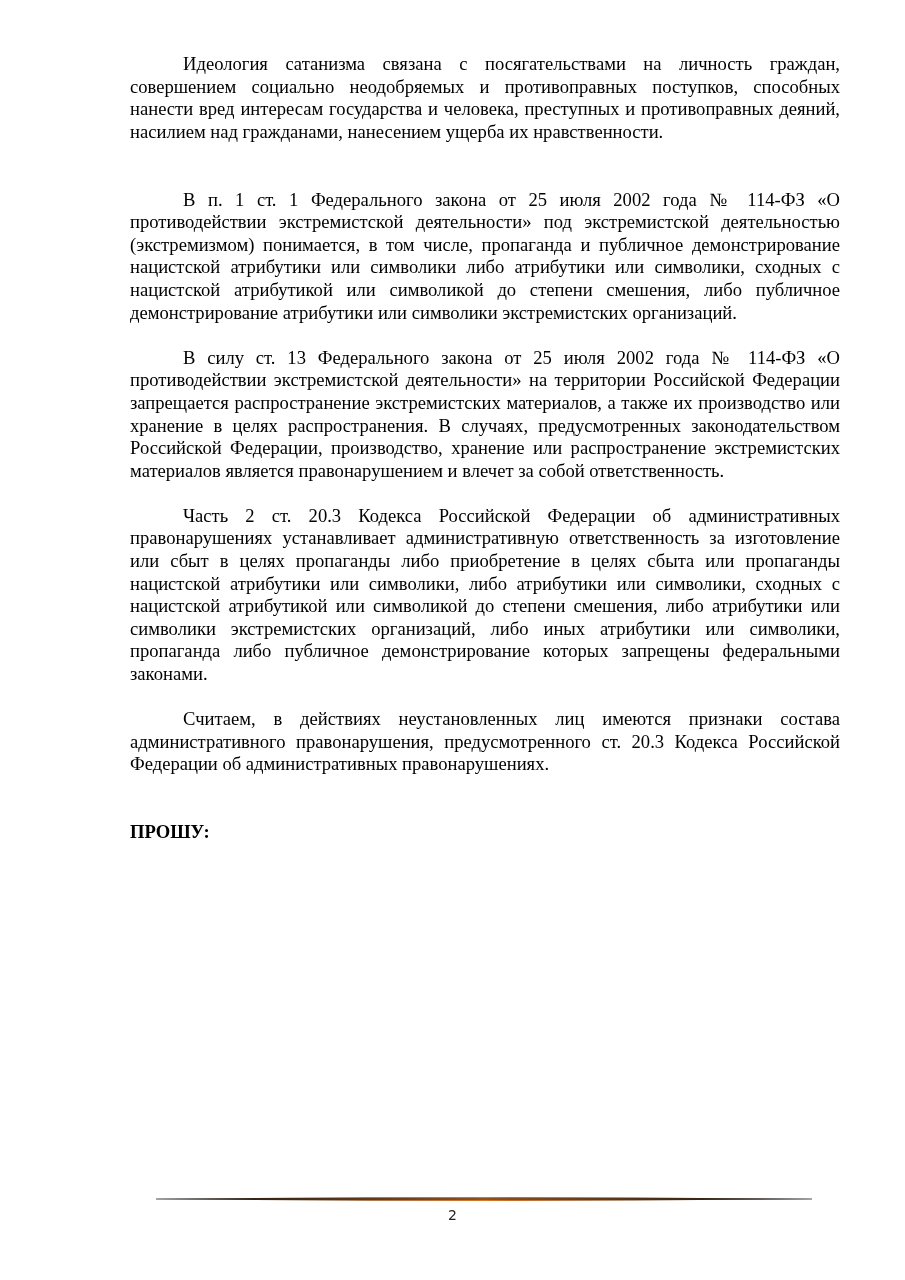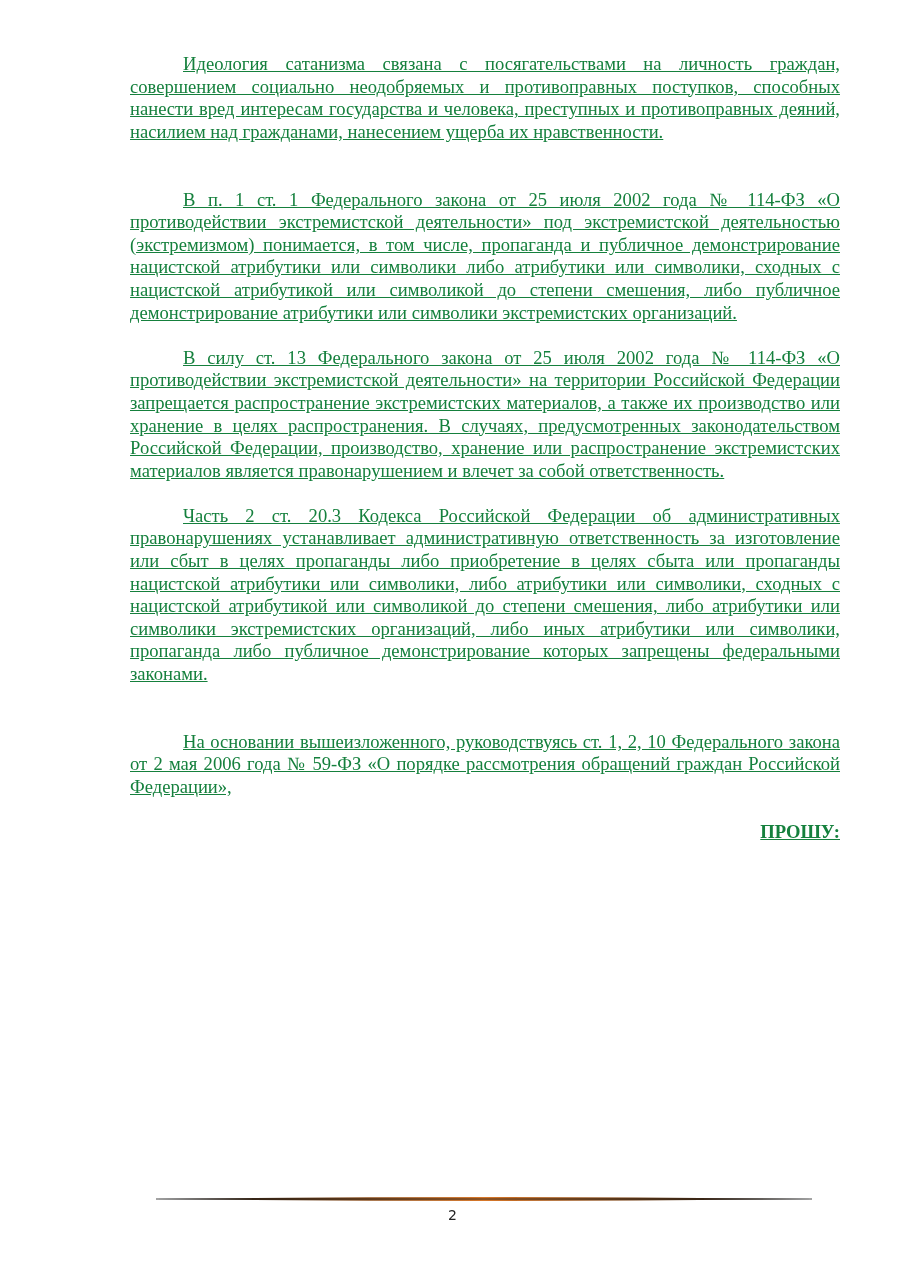--- a/index.html
+++ b/index.html
@@ -14,34 +14,33 @@
       overflow: hidden;
     }
     .page {
       position: absolute;
       left: 130px;
       top: 53px;
       width: 710px;
       font-family: "Liberation Serif", "DejaVu Serif", serif;
       font-size: 18.6px;
       line-height: 22.6px;
-      color: #15803d;
-      text-decoration: underline;
+      color: #000000;
     }
     .para {
       margin: 0;
       text-indent: 53px;
       text-align: justify;
     }
     .gap {
       height: 22.6px;
     }
     .heading {
       margin: 0;
-      text-align: right;
+      text-align: left;
       font-weight: bold;
       text-indent: 0;
     }
     .footer-rule {
       position: absolute;
       left: 156px;
       top: 1196px;
       width: 656px;
       height: 6px;
     }
@@ -62,22 +61,22 @@
 <div class="page">
   <p class="para">Идеология сатанизма связана с посягательствами на личность граждан, совершением социально неодобряемых и противоправных поступков, способных нанести вред интересам государства и человека, преступных и противоправных деяний, насилием над гражданами, нанесением ущерба их нравственности.</p>
   <div class="gap"></div>
   <div class="gap"></div>
   <p class="para">В п. 1 ст. 1 Федерального закона от 25 июля 2002 года № 114-ФЗ «О противодействии экстремистской деятельности» под экстремистской деятельностью (экстремизмом) понимается, в том числе, пропаганда и публичное демонстрирование нацистской атрибутики или символики либо атрибутики или символики, сходных с нацистской атрибутикой или символикой до степени смешения, либо публичное демонстрирование атрибутики или символики экстремистских организаций.</p>
   <div class="gap"></div>
   <p class="para">В силу ст. 13 Федерального закона от 25 июля 2002 года № 114-ФЗ «О противодействии экстремистской деятельности» на территории Российской Федерации запрещается распространение экстремистских материалов, а также их производство или хранение в целях распространения. В случаях, предусмотренных законодательством Российской Федерации, производство, хранение или распространение экстремистских материалов является правонарушением и влечет за собой ответственность.</p>
   <div class="gap"></div>
   <p class="para">Часть 2 ст. 20.3 Кодекса Российской Федерации об административных правонарушениях устанавливает административную ответственность за изготовление или сбыт в целях пропаганды либо приобретение в целях сбыта или пропаганды нацистской атрибутики или символики, либо атрибутики или символики, сходных с нацистской атрибутикой или символикой до степени смешения, либо атрибутики или символики экстремистских организаций, либо иных атрибутики или символики, пропаганда либо публичное демонстрирование которых запрещены федеральными законами.</p>
   <div class="gap"></div>
+  <p class="para">Считаем, в действиях неустановленных лиц имеются признаки состава административного правонарушения, предусмотренного ст. 20.3 Кодекса Российской Федерации об административных правонарушениях.</p>
   <div class="gap"></div>
-  <p class="para">На основании вышеизложенного, руководствуясь ст. 1, 2, 10 Федерального закона от 2 мая 2006 года № 59-ФЗ «О порядке рассмотрения обращений граждан Российской Федерации»,</p>
   <div class="gap"></div>
   <p class="heading">ПРОШУ:</p>
   <div class="gap"></div>
 </div>
 
 <svg class="footer-rule" viewBox="0 0 656 6" preserveAspectRatio="none">
   <defs>
     <linearGradient id="ruleGrad" x1="0" y1="0" x2="1" y2="0">
       <stop offset="0" stop-color="#1a1a1a"></stop>
       <stop offset="0.2" stop-color="#5a3414"></stop>

